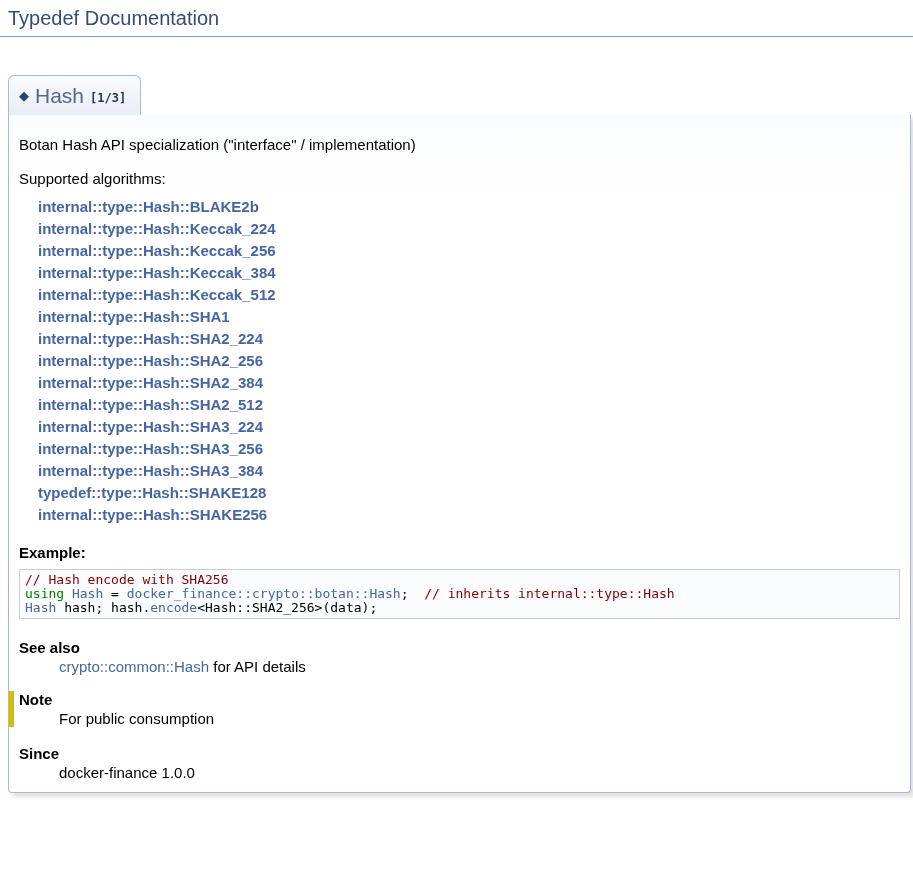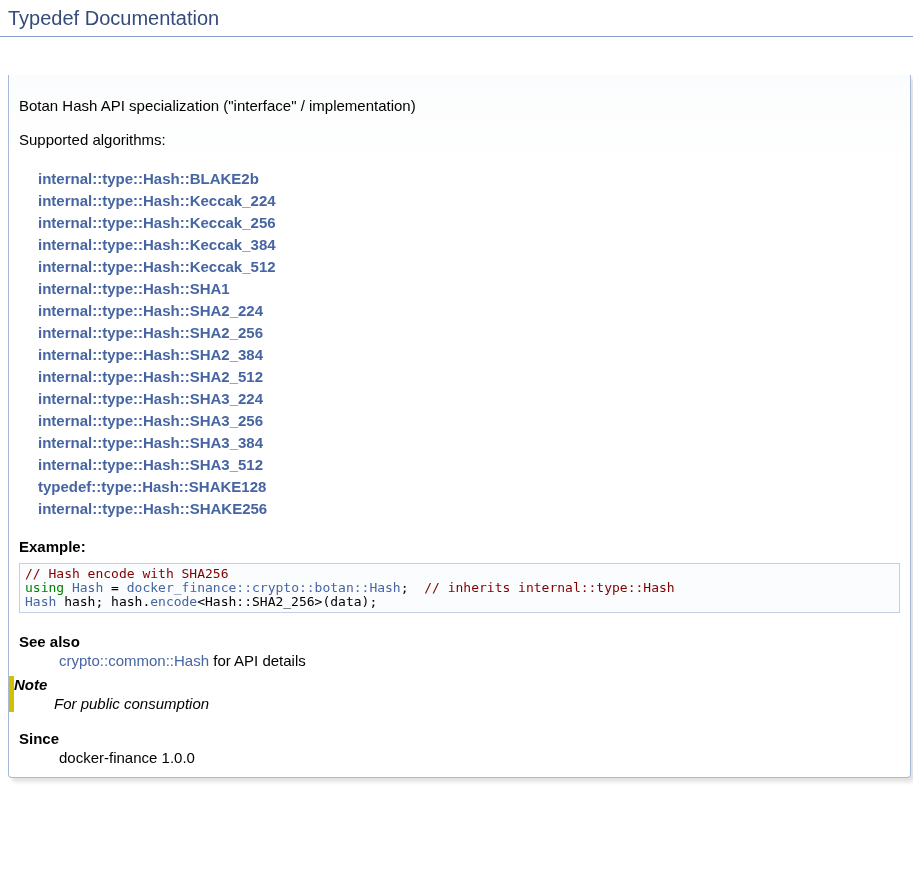--- a/index.html
+++ b/index.html
@@ -40,50 +40,51 @@
   }
   .proto-link{color:#4665A2;font-weight:bold;text-decoration:none;cursor:pointer;}
   .memdoc{
     border:1px solid #A8B8D9;border-top:0;
     background:linear-gradient(#FBFCFD,#FFFFFF 90px);
     border-radius:0 0 4px 4px;
     box-shadow:4px 4px 4px rgba(0,0,0,0.12);
     padding:8px 10px 11px 10px;
   }
   .brief{margin:14px 0 15px;}
-  .algo-label{margin:17px 0 20px;}
+  .algo-label{margin:17px 0 9px;}
   .algo-item{line-height:22px;margin-left:19px;}
   .algo-link{color:#4665A2;font-weight:bold;text-decoration:none;cursor:pointer;}
   .example-label{margin:18px 0 8px;font-weight:bold;}
   .fragment{
     border:1px solid #C4CFE5;background:#FBFCFD;
     padding:3px 5px;
     font-family:"DejaVu Sans Mono","Liberation Mono",monospace;
     font-size:13px;line-height:14px;
     white-space:pre;overflow:hidden;
   }
   .tok-comment{color:#800000;}
   .tok-keyword{color:#008000;}
   a.tok-link{color:#4665A2;text-decoration:none;cursor:pointer;}
   .tok-plain{color:#000;}
   dl{margin:0;}
   dl.see{margin-top:20px;}
-  dl.note{margin-top:7px;margin-left:-10px;border-left:5px solid #D0C000;font-style:italic;}
+  dl.note{margin-top:16px;margin-left:-10px;border-left:5px solid #D0C000;padding-left:5px;}
   dl.since{margin-top:18px;}
   dt{font-weight:bold;}
   dd{margin:2px 0 0 40px;}
   .see-link{color:#4665A2;font-weight:normal;text-decoration:none;cursor:pointer;margin-top:48px;}
 </style>
 </head>
 <body>
 
 <h2 class="groupheader">Typedef Documentation</h2>
 
 <div class="memitem">
 
+  <div class="memtitle"><a class="permalink">◆</a><span>Hash</span><span class="overload">[1/3]</span></div>
 
 
   <div class="memdoc">
 
     <p class="brief">Botan Hash API specialization ("interface" / implementation)</p>
 
     <p class="algo-label">Supported algorithms:</p>
 
     <div>
         <div class="algo-item"><a class="algo-link">internal::type::Hash::BLAKE2b</a></div>
@@ -92,21 +93,20 @@
         <div class="algo-item"><a class="algo-link">internal::type::Hash::Keccak_384</a></div>
         <div class="algo-item"><a class="algo-link">internal::type::Hash::Keccak_512</a></div>
         <div class="algo-item"><a class="algo-link">internal::type::Hash::SHA1</a></div>
         <div class="algo-item"><a class="algo-link">internal::type::Hash::SHA2_224</a></div>
         <div class="algo-item"><a class="algo-link">internal::type::Hash::SHA2_256</a></div>
         <div class="algo-item"><a class="algo-link">internal::type::Hash::SHA2_384</a></div>
         <div class="algo-item"><a class="algo-link">internal::type::Hash::SHA2_512</a></div>
         <div class="algo-item"><a class="algo-link">internal::type::Hash::SHA3_224</a></div>
         <div class="algo-item"><a class="algo-link">internal::type::Hash::SHA3_256</a></div>
         <div class="algo-item"><a class="algo-link">internal::type::Hash::SHA3_384</a></div>
-        <div class="algo-item"><a class="algo-link">internal::type::Hash::SHA3_512</a></div>
         <div class="algo-item"><a class="algo-link">typedef::type::Hash::SHAKE128</a></div>
         <div class="algo-item"><a class="algo-link">internal::type::Hash::SHAKE256</a></div>
       </div>
 
     <p class="example-label">Example:</p>
 
     <div class="fragment"><div class="code-line"><span class="tok-comment">// Hash encode with SHA256</span></div><div class="code-line"><span class="tok-keyword">using</span><span class="tok-plain"> </span><a class="tok-link">Hash</a><span class="tok-plain"> = </span><a class="tok-link">docker_finance::crypto::botan::Hash</a><span class="tok-plain">;  </span><span class="tok-comment">// inherits internal::type::Hash</span></div><div class="code-line"><a class="tok-link">Hash</a><span class="tok-plain"> hash; hash.</span><a class="tok-link">encode</a><span class="tok-plain">&lt;Hash::SHA2_256&gt;(data);</span></div></div>
 
     <dl class="see">
       <dt>See also</dt>

